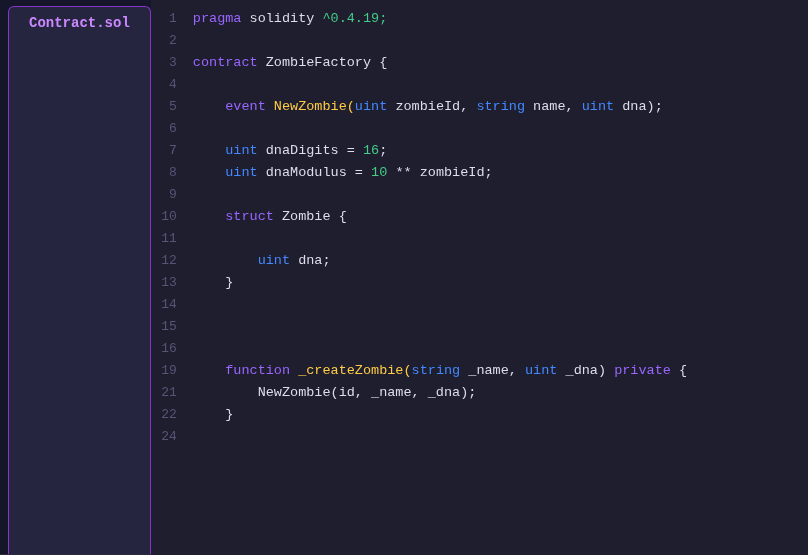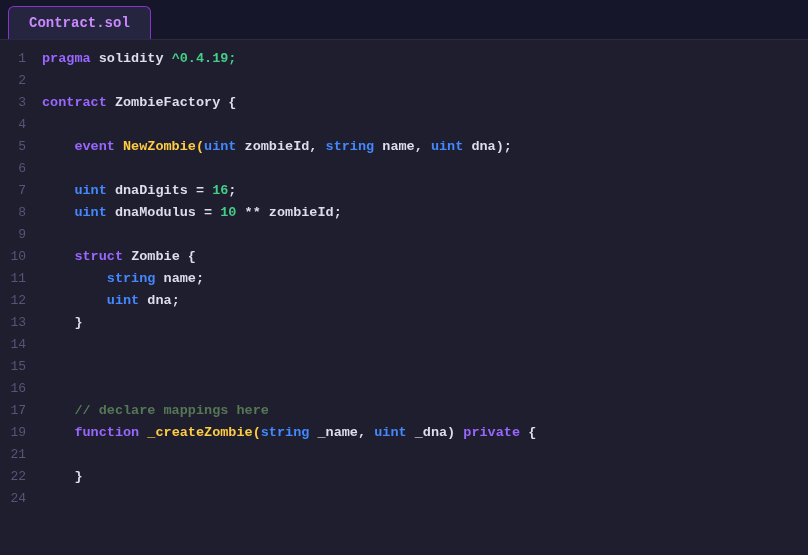--- a/index.html
+++ b/index.html
@@ -10,21 +10,21 @@
       width: 808px;
       height: 555px;
       overflow: hidden;
     }
 
     .editor-container {
       width: 808px;
       height: 555px;
       background: #0f766e;
       display: flex;
-      flex-direction: column;
+      flex-direction: row;
     }
 
     .tab-bar {
       display: flex;
       background: #16162a;
       padding-top: 6px;
       padding-left: 8px;
       border-bottom: 1px solid #2a2a3e;
       flex-shrink: 0;
     }
@@ -64,21 +64,20 @@
       text-align: right;
       padding-right: 16px;
       user-select: none;
       flex-shrink: 0;
     }
 
     .line-content {
       color: #ccccdd;
       font-size: 13.5px;
       white-space: pre;
-      font-weight: bold;
     }
 
     
     .kw-purple  { color: #9966ff; }   
     .kw-blue    { color: #4488ff; }   
     .kw-green   { color: #44cc88; }   
     .kw-yellow  { color: #ffcc44; }   
     .kw-comment { color: #557755; }   
     .kw-white   { color: #ddddee; }
   </style>
@@ -125,21 +124,20 @@
       <div class="code-line">
         <span class="line-number">9</span>
         <span class="line-content"> </span>
       </div>
       <div class="code-line">
         <span class="line-number">10</span>
         <span class="line-content"><span class="kw-purple">    struct </span><span class="kw-white">Zombie {</span></span>
       </div>
       <div class="code-line">
         <span class="line-number">11</span>
-        <span class="line-content"><span class="kw-blue">        string </span><span class="kw-white">name;</span></span>
       </div>
       <div class="code-line">
         <span class="line-number">12</span>
         <span class="line-content"><span class="kw-blue">        uint </span><span class="kw-white">dna;</span></span>
       </div>
       <div class="code-line">
         <span class="line-number">13</span>
         <span class="line-content"><span class="kw-white">    }</span></span>
       </div>
       <div class="code-line">
@@ -147,29 +145,26 @@
         <span class="line-content"> </span>
       </div>
       <div class="code-line">
         <span class="line-number">15</span>
       </div>
       <div class="code-line">
         <span class="line-number">16</span>
         <span class="line-content"> </span>
       </div>
       <div class="code-line">
-        <span class="line-number">17</span>
-        <span class="line-content"><span class="kw-comment">    // declare mappings here</span></span>
-      </div>
-      <div class="code-line">
         <span class="line-number">19</span>
         <span class="line-content"><span class="kw-purple">    function </span><span class="kw-yellow">_createZombie(</span><span class="kw-blue">string </span><span class="kw-white">_name, </span><span class="kw-blue">uint </span><span class="kw-white">_dna) </span><span class="kw-purple">private </span><span class="kw-white">{</span></span>
       </div>
       <div class="code-line">
         <span class="line-number">21</span>
+        <span class="line-content"><span class="kw-white">        NewZombie(id, _name, _dna);</span></span>
       </div>
       <div class="code-line">
         <span class="line-number">22</span>
         <span class="line-content"><span class="kw-white">    }</span></span>
       </div>
       <div class="code-line">
         <span class="line-number">24</span>
         <span class="line-content"></span>
       </div>
     </div>

